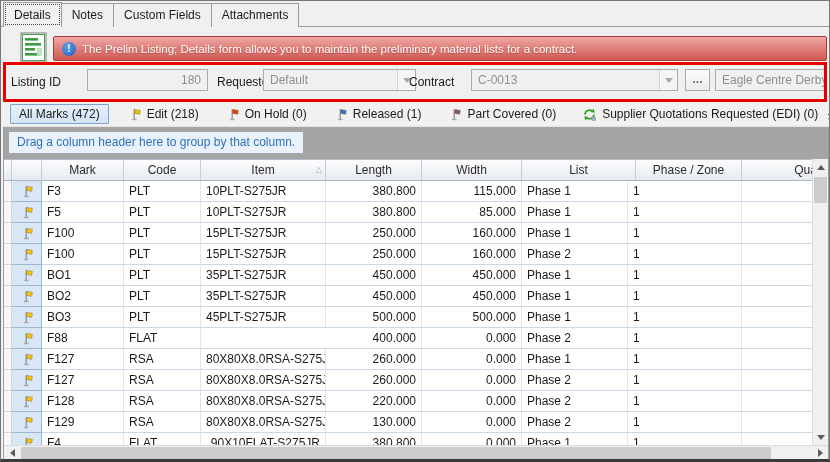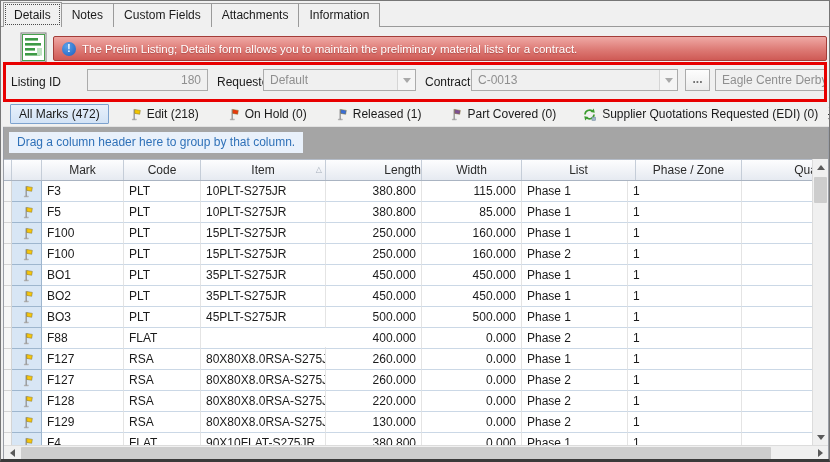--- a/index.html
+++ b/index.html
@@ -86,21 +86,20 @@
 </head>
 <body>
 
 <div id="app">
 
   <div id="tabbar">
       <div class="tab sel">Details</div>
       <div class="tab">Notes</div>
       <div class="tab">Custom Fields</div>
       <div class="tab">Attachments</div>
-      <div class="tab">Information</div>
     </div>
 
   <div id="doc-icon">
     <svg viewBox="0 0 32 31" width="32" height="31">
       <rect x="4" y="1" width="25" height="29" fill="#ffffff" stroke="#7a7a7a"></rect>
       <rect x="5.5" y="2.5" width="22" height="26" fill="none" stroke="#49a04f"></rect>
       <rect x="8" y="6" width="13" height="2.6" fill="#3d9a45"></rect>
       <rect x="8" y="11" width="16" height="2.6" fill="#3d9a45"></rect>
       <rect x="8" y="16" width="10" height="2.6" fill="#3d9a45"></rect>
       <rect x="8" y="21" width="15" height="2.6" fill="#3d9a45"></rect>
@@ -121,21 +120,21 @@
   </div>
 
   <span class="flabel" style="left:216px">Requested</span>
   <div class="dis-field" style="left:262px;width:153px">
     <span class="val">Default</span>
     <span class="dd-btn">
         <span class="chev"></span>
       </span>
   </div>
 
-  <span class="flabel" style="left:424px">Contract</span>
+  <span class="flabel" style="left:408px">Contract</span>
   <div class="dis-field" style="left:470px;width:207px">
     <span class="val">C-0013</span>
     <span class="dd-btn">
         <span class="chev"></span>
       </span>
   </div>
 
   <div id="browse-btn">...</div>
 
   <div class="dis-field" style="left:714px;width:112px">
@@ -219,21 +218,21 @@
         <div class="hcell" style="width: 82px;">
           <span>Mark</span>
         </div>
         <div class="hcell" style="width: 77px;">
           <span>Code</span>
         </div>
         <div class="hcell" style="width: 125px;">
           <span>Item</span>
           <span class="sort">△</span>
         </div>
-        <div class="hcell" style="width: 96px; justify-content: flex-end;">
+        <div class="hcell" style="width: 96px;">
           <span>Length</span>
         </div>
         <div class="hcell" style="width: 100px;">
           <span>Width</span>
         </div>
         <div class="hcell" style="width: 114px;">
           <span>List</span>
         </div>
         <div class="hcell" style="width: 106px;">
           <span>Phase / Zone</span>
@@ -489,21 +488,21 @@
             <span>
               <svg class="flag-svg" viewBox="0 0 16 16">
   <rect x="5.2" y="12.6" width="5.2" height="1.6" rx="0.5" fill="#b3b3b3"></rect>
   <rect x="7" y="2.4" width="1.3" height="11" fill="#8d8d8d"></rect>
   <path d="M8.2 2.6 L14.2 3.6 L13.5 7.8 L8.2 6.8 Z" fill="#f6c60d" stroke="#7a6a20" stroke-width="0.5"></path>
 </svg>
             </span>
           </div>
           <div class="cell" style="width: 82px;">F4</div>
           <div class="cell" style="width: 77px;">FLAT</div>
-          <div class="cell" style="width: 125px;">90X10FLAT-S275JR</div>
+          <div class="cell" style="width: 125px; text-align: right;">90X10FLAT-S275JR</div>
           <div class="cell r" style="width: 96px;">380.800</div>
           <div class="cell r" style="width: 100px;">0.000</div>
           <div class="cell" style="width: 106px;">Phase 1</div>
           <div class="cell" style="width: 114px;">1</div>
           <div class="cell" style="width: 150px;"></div>
         </div>
       </div>
 
     <div id="vscroll">
       <div class="sbtn" id="vup">

